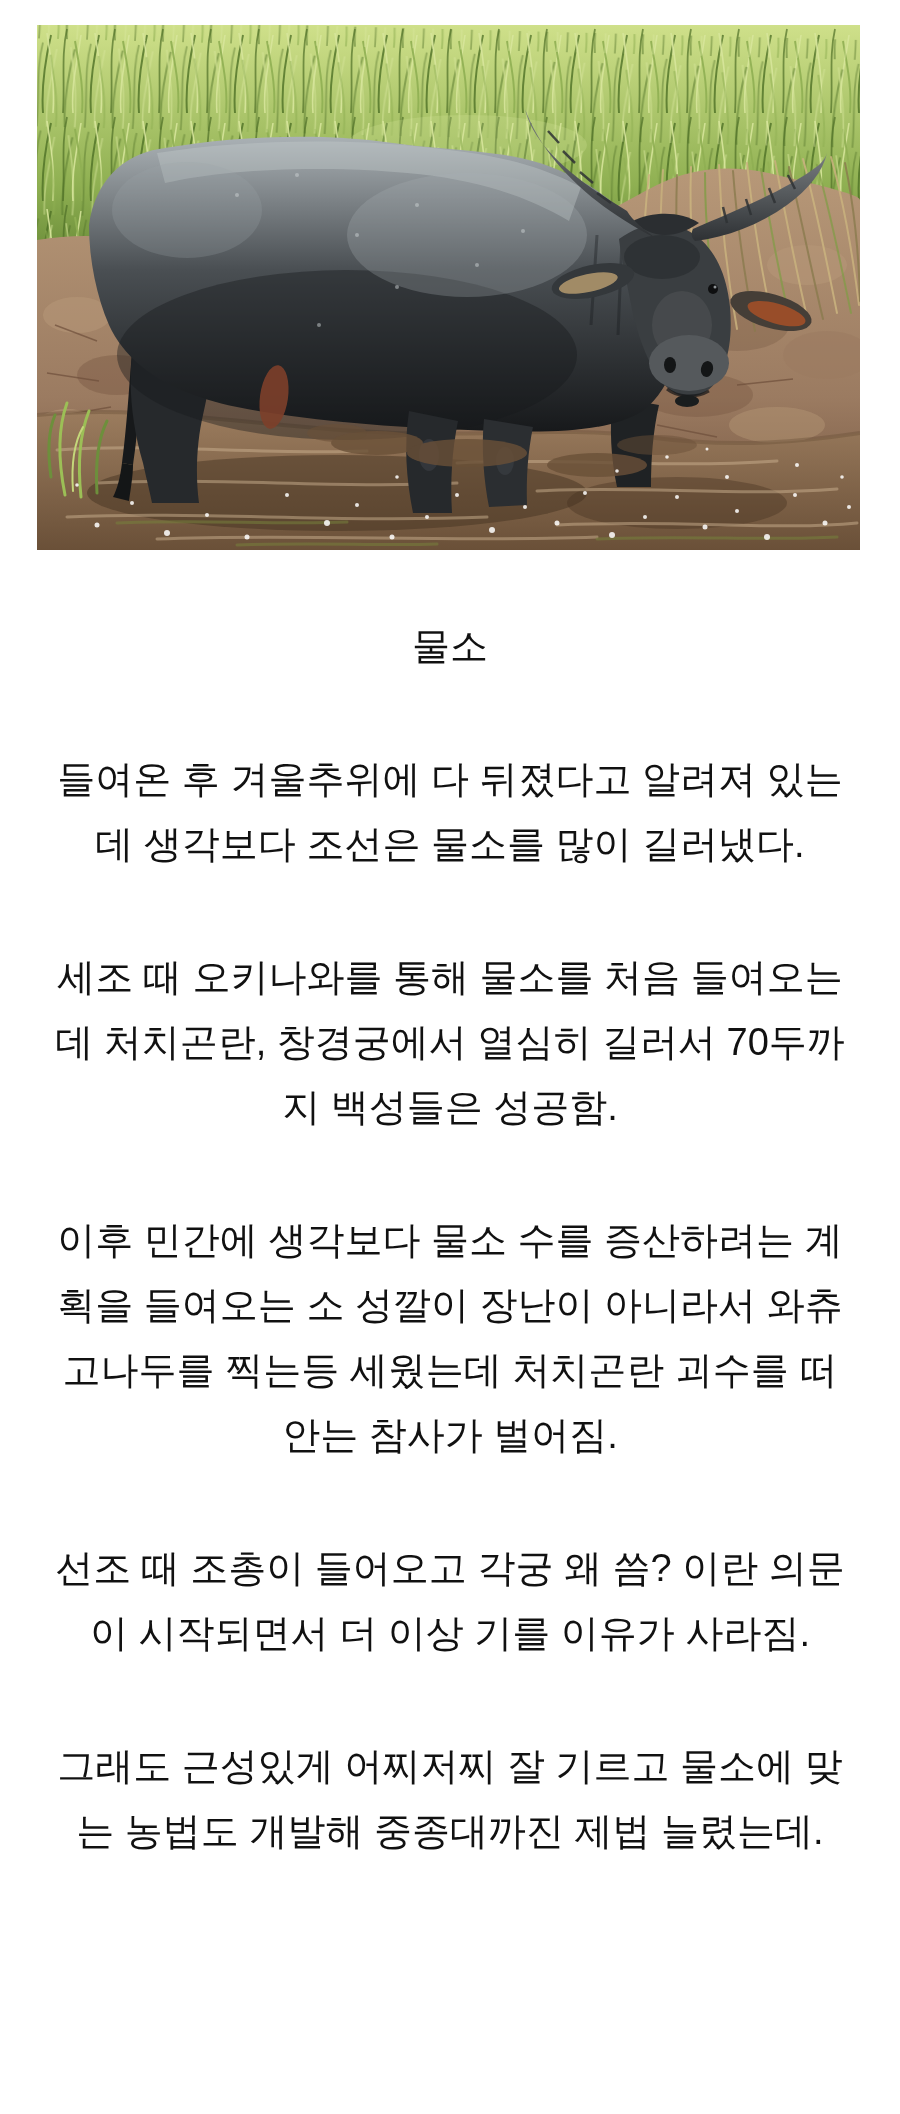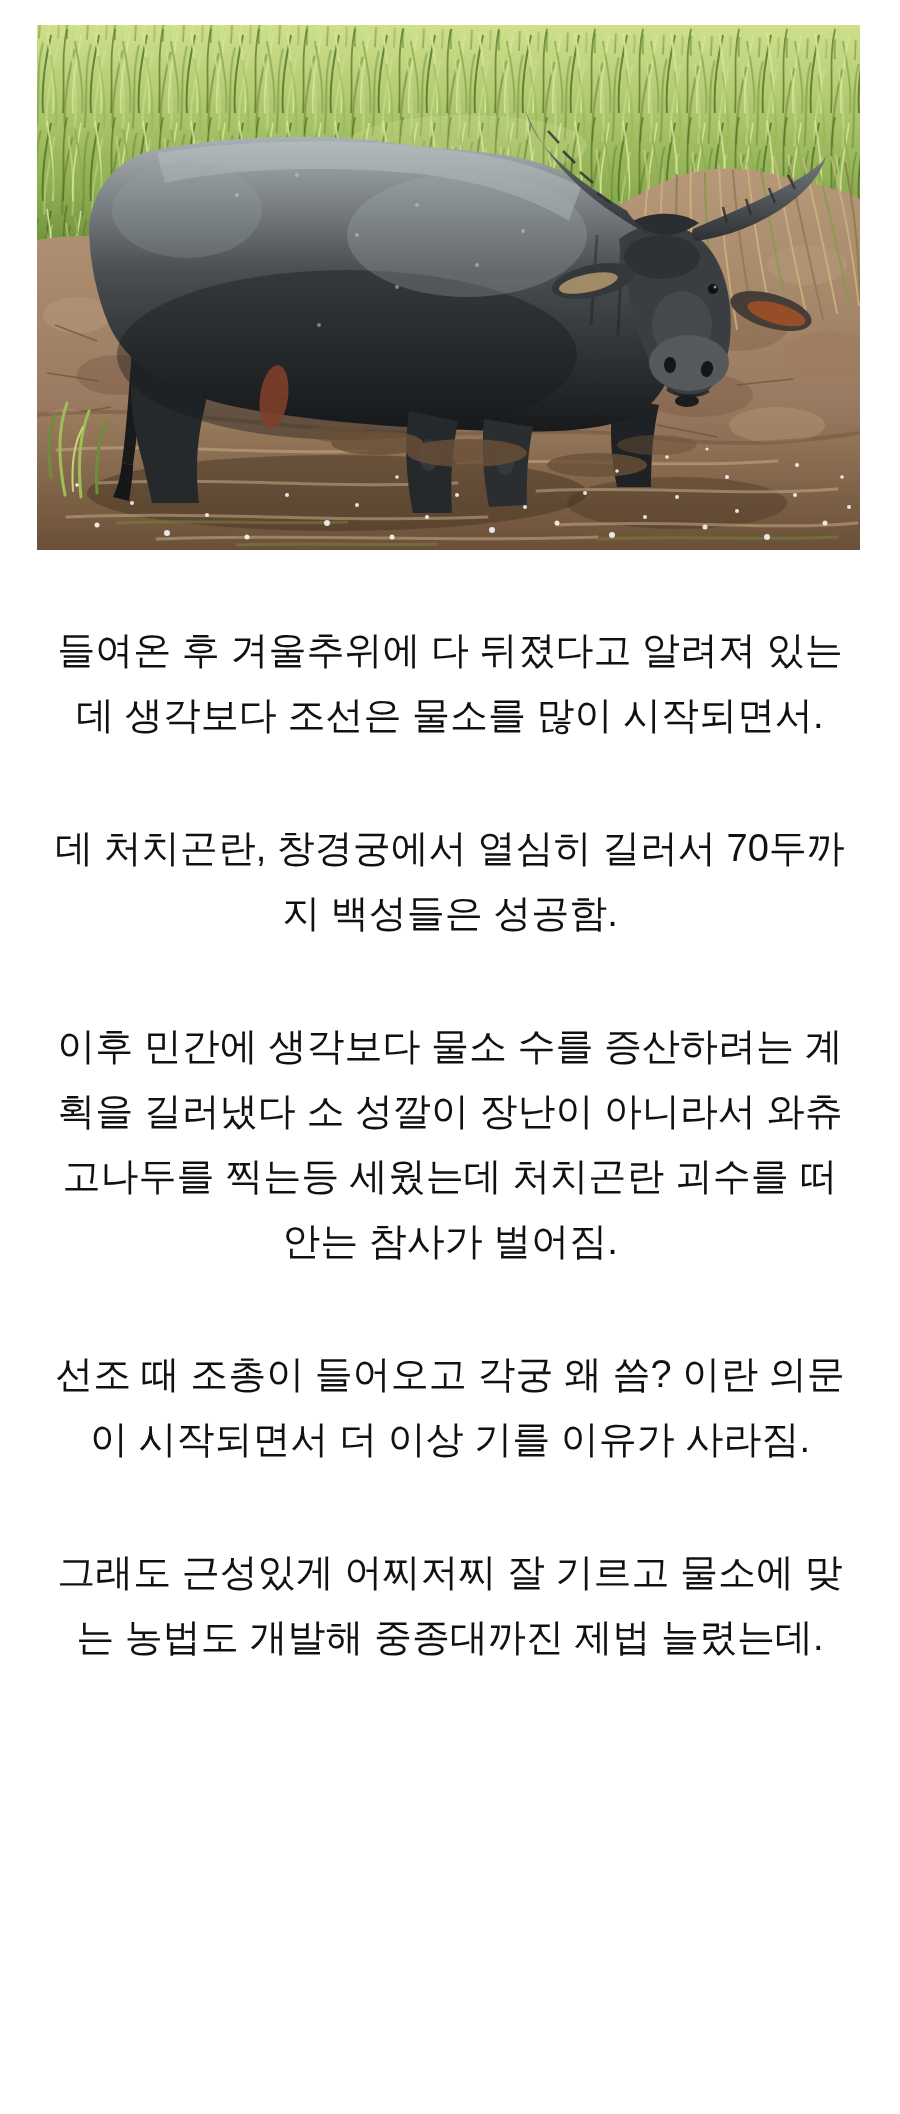--- a/index.html
+++ b/index.html
@@ -245,33 +245,35 @@
           <circle cx="580" cy="446" r="1.8"></circle>
         <circle cx="690" cy="452" r="2"></circle>
           <circle cx="760" cy="440" r="2"></circle>
           <circle cx="805" cy="452" r="1.8"></circle>
         <circle cx="630" cy="432" r="1.8"></circle>
           <circle cx="670" cy="424" r="1.5"></circle>
       </g>
     </svg>
   </figure>
 
+  <h1 class="title">물소</h1>
 
   <section class="body-text">
     <p class="para">
       <span class="line">들여온 후 겨울추위에 다 뒤졌다고 알려져 있는</span>
-      <span class="line">데 생각보다 조선은 물소를 많이 시작되면서.</span>
-    </p>
-    <p class="para">
+      <span class="line">데 생각보다 조선은 물소를 많이 길러냈다.</span>
+    </p>
+    <p class="para">
+      <span class="line">세조 때 오키나와를 통해 물소를 처음 들여오는</span>
       <span class="line">데 처치곤란, 창경궁에서 열심히 길러서 70두까</span>
       <span class="line">지 백성들은 성공함.</span>
     </p>
     <p class="para">
       <span class="line">이후 민간에 생각보다 물소 수를 증산하려는 계</span>
-      <span class="line">획을 길러냈다 소 성깔이 장난이 아니라서 와츄</span>
+      <span class="line">획을 들여오는 소 성깔이 장난이 아니라서 와츄</span>
       <span class="line">고나두를 찍는등 세웠는데 처치곤란 괴수를 떠</span>
       <span class="line">안는 참사가 벌어짐.</span>
     </p>
     <p class="para">
       <span class="line">선조 때 조총이 들어오고 각궁 왜 씀? 이란 의문</span>
       <span class="line">이 시작되면서 더 이상 기를 이유가 사라짐.</span>
     </p>
     <p class="para">
       <span class="line">그래도 근성있게 어찌저찌 잘 기르고 물소에 맞</span>
       <span class="line">는 농법도 개발해 중종대까진 제법 늘렸는데.</span>

